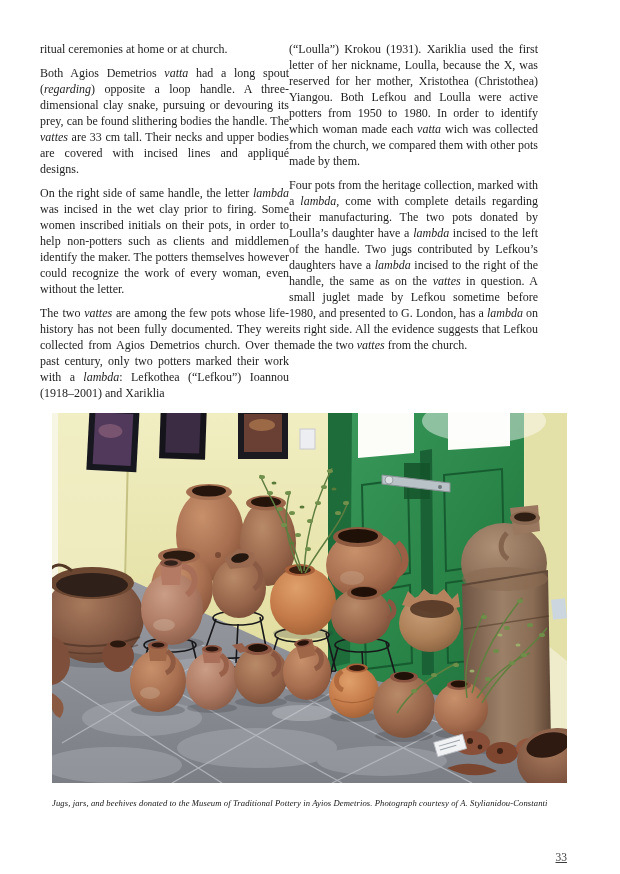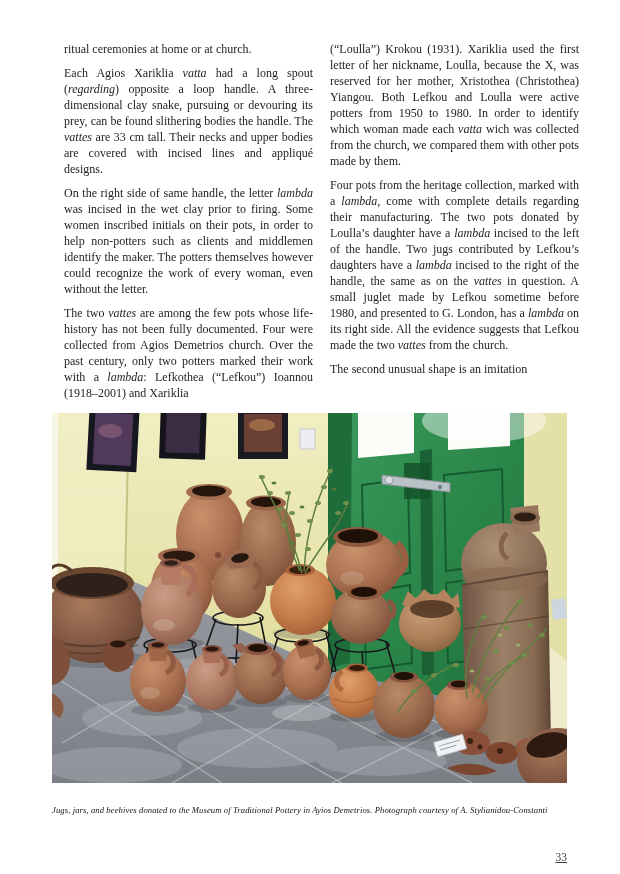--- a/index.html
+++ b/index.html
@@ -3,52 +3,51 @@
 <meta charset="utf-8">
 <style>
   html,body{margin:0;padding:0;background:#888;}
   .page{
     position:relative;width:620px;height:874px;margin:0 auto;
     background:#ffffff;overflow:hidden;
     font-family:"Liberation Serif","DejaVu Serif",serif;
     color:#1d1d1d;
   }
   .columns{
-    position:absolute;left:64px;top:41px;width:515px;
-    display:flex;gap:17px;z-index:1;
+    position:absolute;left:40px;top:41px;width:515px;
+    display:flex;z-index:1;
   }
   .col{width:249px;font-size:12px;line-height:16px;text-align:justify;}
   .col p{margin:0 0 8px 0;}
   .col p i{margin-top:20px;}
   .figure{position:absolute;left:52px;top:413px;width:515px;z-index:2;background:#fff;}
   .photo{display:block;width:515px;height:370px;}
   .caption{
-    font-style:italic;font-size:8.6px;line-height:10px;margin-top:22px;
+    font-style:italic;font-size:8.6px;line-height:10px;margin-top:15px;
     color:#141414;letter-spacing:.1px;
   }
   .page-number{
     position:absolute;right:53px;bottom:11px;font-size:11.5px;color:#3c3c3c;z-index:3;text-decoration:underline;
   }
 </style>
 </head>
 <body>
 
 <div class="page">
 
   <div class="columns">
     <div class="col">
         <p><span>ritual ceremonies at home or at church.</span></p>
-        <p><span>Each Agios Xariklia </span><i>vatta</i><span> had a long spout (</span><i>regarding</i><span>) opposite a loop handle. A three-dimensional clay snake, pursuing or devouring its prey, can be found slithering bodies the handle. The </span><i>vattes</i><span> are 33 cm tall. Their necks and upper bodies are covered with incised lines and appliqué designs.</span></p>
+        <p><span>Both Agios Demetrios </span><i>vatta</i><span> had a long spout (</span><i>regarding</i><span>) opposite a loop handle. A three-dimensional clay snake, pursuing or devouring its prey, can be found slithering bodies the handle. The </span><i>vattes</i><span> are 33 cm tall. Their necks and upper bodies are covered with incised lines and appliqué designs.</span></p>
         <p><span>On the right side of same handle, the letter </span><i>lambda</i><span> was incised in the wet clay prior to firing. Some women inscribed initials on their pots, in order to help non-potters such as clients and middlemen identify the maker. The potters themselves however could recognize the work of every woman, even without the letter.</span></p>
-        <p><span>The two </span><i>vattes</i><span> are among the few pots whose life-history has not been fully documented. Four were collected from Agios Demetrios church. Over the past century, only two potters marked their work with a </span><i>lambda</i><span>: Lefkothea (“Lefkou”) Ioannou (1918–2001) and Xariklia</span></p>
+        <p><span>The two </span><i>vattes</i><span> are among the few pots whose life-history has not been fully documented. They were collected from Agios Demetrios church. Over the past century, only two potters marked their work with a </span><i>lambda</i><span>: Lefkothea (“Lefkou”) Ioannou (1918–2001) and Xariklia</span></p>
       </div>
     <div class="col">
         <p><span>(“Loulla”) Krokou (1931). Xariklia used the first letter of her nickname, Loulla, because the X, was reserved for her mother, Xristothea (Christothea) Yiangou. Both Lefkou and Loulla were active potters from 1950 to 1980. In order to identify which woman made each </span><i>vatta</i><span> wich was collected from the church, we compared them with other pots made by them.</span></p>
         <p><span>Four pots from the heritage collection, marked with a </span><i>lambda</i><span>, come with complete details regarding their manufacturing. The two pots donated by Loulla’s daughter have a </span><i>lambda</i><span> incised to the left of the handle. Two jugs contributed by Lefkou’s daughters have a </span><i>lambda</i><span> incised to the right of the handle, the same as on the </span><i>vattes</i><span> in question. A small juglet made by Lefkou sometime before 1980, and presented to G. London, has a </span><i>lambda</i><span> on its right side. All the evidence suggests that Lefkou made the two </span><i>vattes</i><span> from the church.</span></p>
-        <p><span>The second unusual shape is an imitation</span></p>
       </div>
   </div>
 
   <div class="figure">
     <svg class="photo" viewBox="0 0 515 370" preserveAspectRatio="none" role="img" aria-label="Terracotta jugs, jars and beehives arranged on a grey stone floor in a room corner with pale yellow walls, framed photographs and a green double door">
       <defs>
         <linearGradient id="wallG" x1="0" y1="0" x2="0" y2="1">
           <stop offset="0" stop-color="#f1eec2"></stop>
             <stop offset="1" stop-color="#e0dc9c"></stop>
         </linearGradient>

